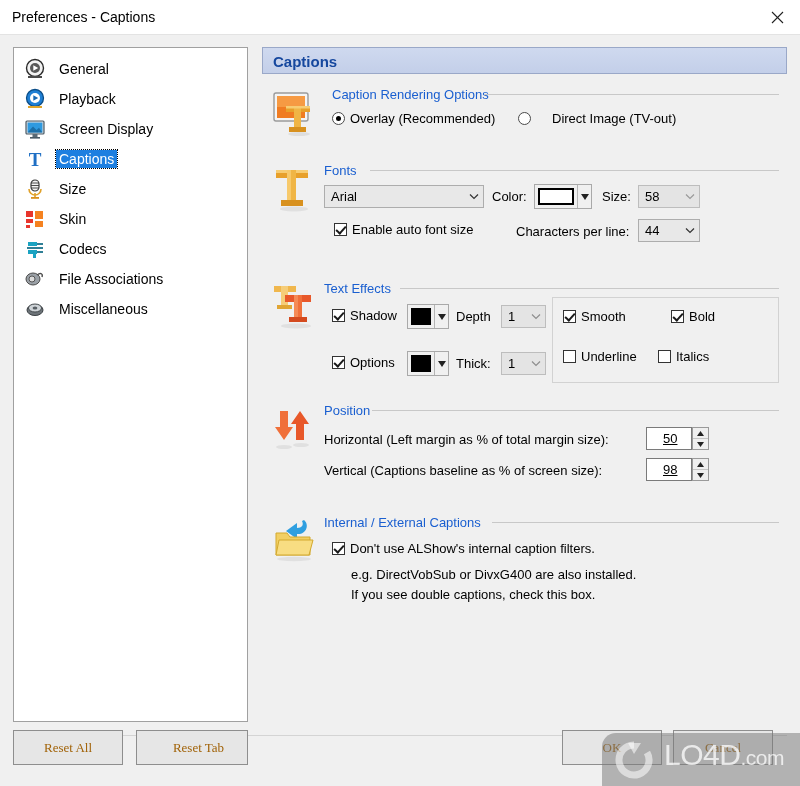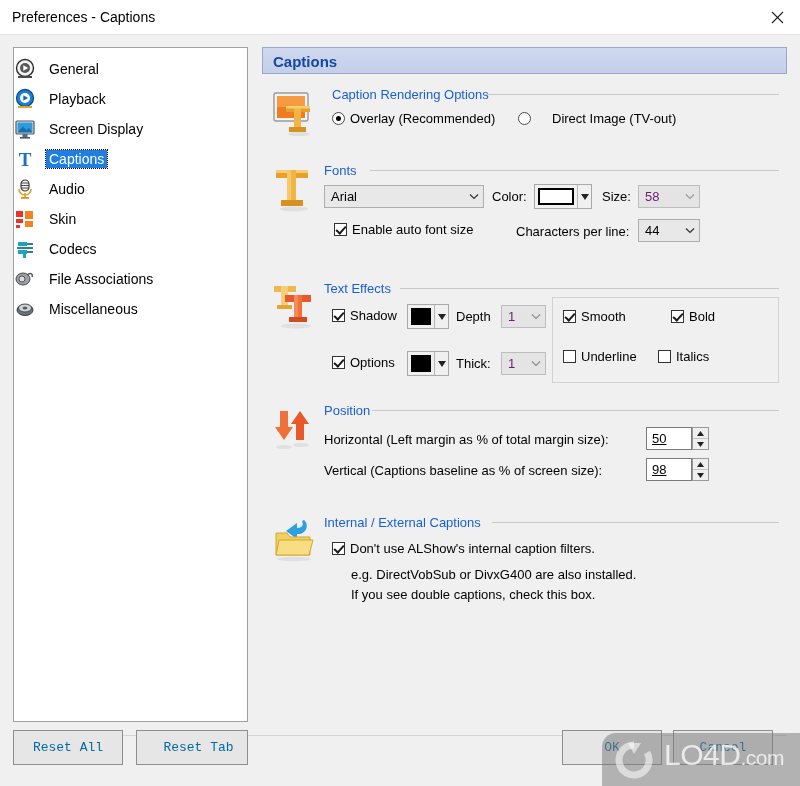--- a/index.html
+++ b/index.html
@@ -40,20 +40,21 @@
   
   #sidebar {
     position:absolute; left:13px; top:12px; width:235px; height:675px;
     background:#ffffff;
     border:1px solid #a0a0a0;
     overflow:hidden;
   }
   .side-item {
     position:relative; height:30px;
     display:flex; align-items:center;
+    padding-left:10px;
     cursor:default;
   }
   .side-ico {
     width:22px; height:22px; margin-right:10px;
     flex:0 0 22px;
     position:relative;
   }
   .side-ico svg { display:block; }
   .side-label {
     font-size:14px; color:#000; line-height:1;
@@ -127,39 +128,39 @@
     cursor:pointer;
   }
   .combo .cval {
     flex:1; padding-left:6px; font-size:13px; color:#000;
     white-space:nowrap; overflow:hidden;
   }
   .combo .carrow {
     width:18px; display:flex; align-items:center; justify-content:center;
   }
   .combo.disabled { background:#e4e4e4; border-color:#bdbdbd; }
-  .combo.disabled .cval { color:#701a75; }
+  .combo.disabled .cval { color:#000000; }
 
   
   .colorbtn {
     position:absolute; display:flex; align-items:stretch;
     border:1px solid #a9a9a9; background:#f0f0f0;
   }
   .colorbtn .sw {
     margin:3px; border:2px solid #000; flex:1;
   }
   .colorbtn .sdrop {
     width:14px; border-left:1px solid #b5b5b5;
     display:flex; align-items:center; justify-content:center;
   }
 
   
   .numfield {
     position:absolute; background:#fff; border:1px solid #7a7a7a;
-    font-size:13px; padding-left:5px;
+    font-size:13px; padding-left:16px;
     display:flex; align-items:center;text-decoration:underline;
   }
   .spinner {
     position:absolute; width:17px; border:1px solid #9a9a9a;
     background:#efefef; display:flex; flex-direction:column;
   }
   .spinner div {
     flex:1; display:flex; align-items:center; justify-content:center;
     cursor:pointer;
   }
@@ -172,23 +173,23 @@
 
   
   #bottom-sep {
     position:absolute; left:13px; top:700px; width:774px; height:1px;
     background:#d4d4d4;
   }
 
   .btn {
     position:absolute;
     background:#e6e6e6; border:1px solid #8e8e8e;
-    font-size:13px; color:#0369a1;
+    font-size:13px; color:#a16207;
     display:flex; align-items:center; justify-content:center;
-    cursor:pointer; font-family:Liberation Mono, monospace;
+    cursor:pointer; font-family:Liberation Serif, serif;
   }
 
   
   #watermark {
     position:absolute; left:602px; top:733px; width:198px; height:59px;
     background:rgba(120,120,120,0.52);
     border-top-left-radius:14px;
     pointer-events:none;
   }
   #wm-inner {
@@ -273,21 +274,21 @@
         <svg width="22" height="22" viewBox="0 0 22 22">
           <rect x="7" y="2" width="8" height="11" rx="4" fill="#f2f2f2" stroke="#3a3a3a" stroke-width="1.2"></rect>
           <line x1="7" y1="5" x2="15" y2="5" stroke="#3a3a3a" stroke-width="0.9"></line>
           <line x1="7" y1="7.5" x2="15" y2="7.5" stroke="#3a3a3a" stroke-width="0.9"></line>
           <line x1="7" y1="10" x2="15" y2="10" stroke="#3a3a3a" stroke-width="0.9"></line>
           <path d="M5 11 a6 6 0 0 0 12 0" fill="none" stroke="#e0a12a" stroke-width="1.6"></path>
           <rect x="10.2" y="15" width="1.6" height="4" fill="#e0a12a"></rect>
           <rect x="7" y="19" width="8" height="1.8" fill="#d9911f"></rect>
         </svg>
       </span>
-      <span class="side-label">Audio</span>
+      <span class="side-label">Size</span>
     </div>
 
     <div class="side-item">
       <span class="side-ico">
         <svg width="22" height="22" viewBox="0 0 22 22">
           <rect x="2" y="3" width="7" height="6" fill="#e8352c"></rect>
           <rect x="11" y="3" width="8" height="8" fill="#f58220"></rect>
           <rect x="2" y="11" width="7" height="4" fill="#e8352c"></rect>
           <rect x="11" y="13" width="8" height="6" fill="#f58220"></rect>
           <rect x="2" y="17" width="4" height="3" fill="#e8352c"></rect>

